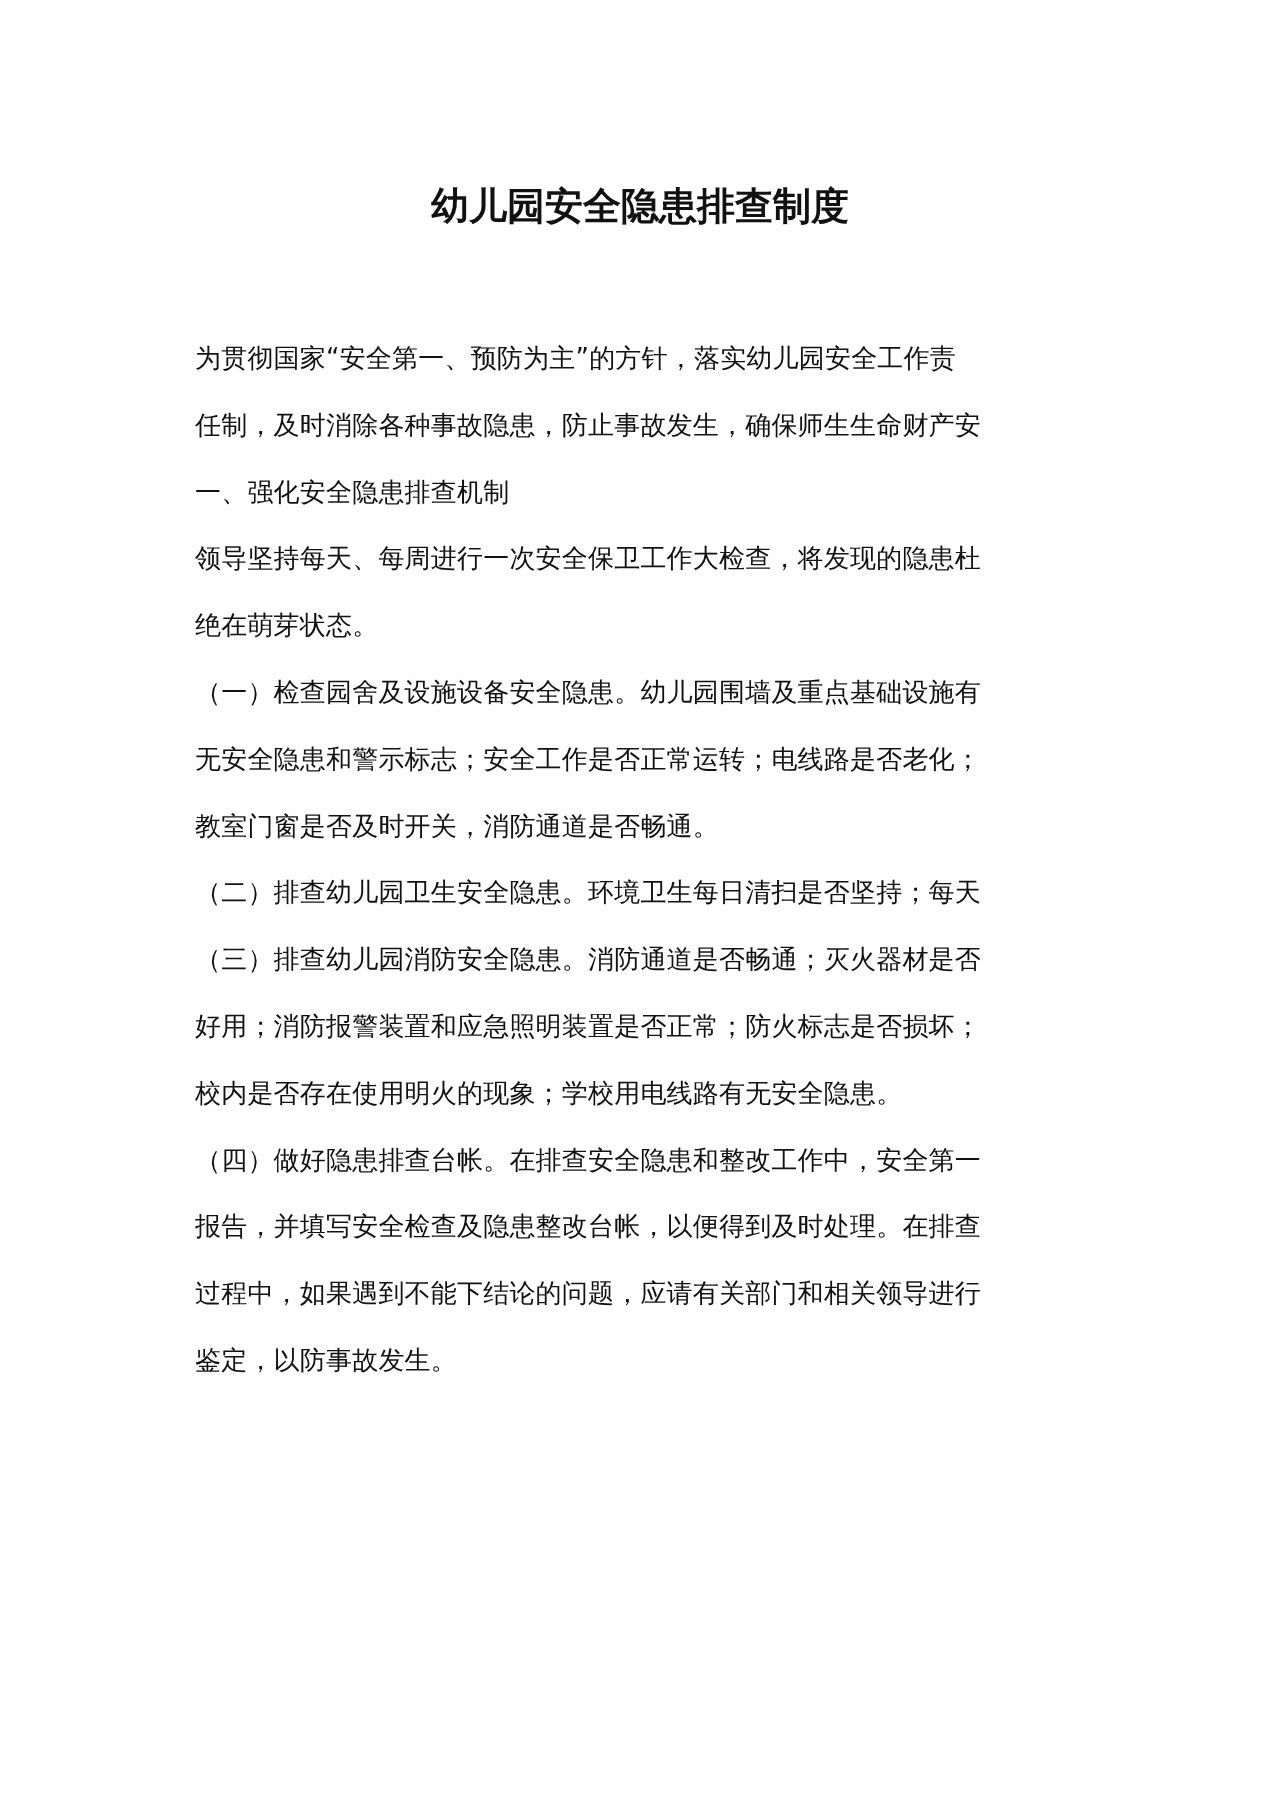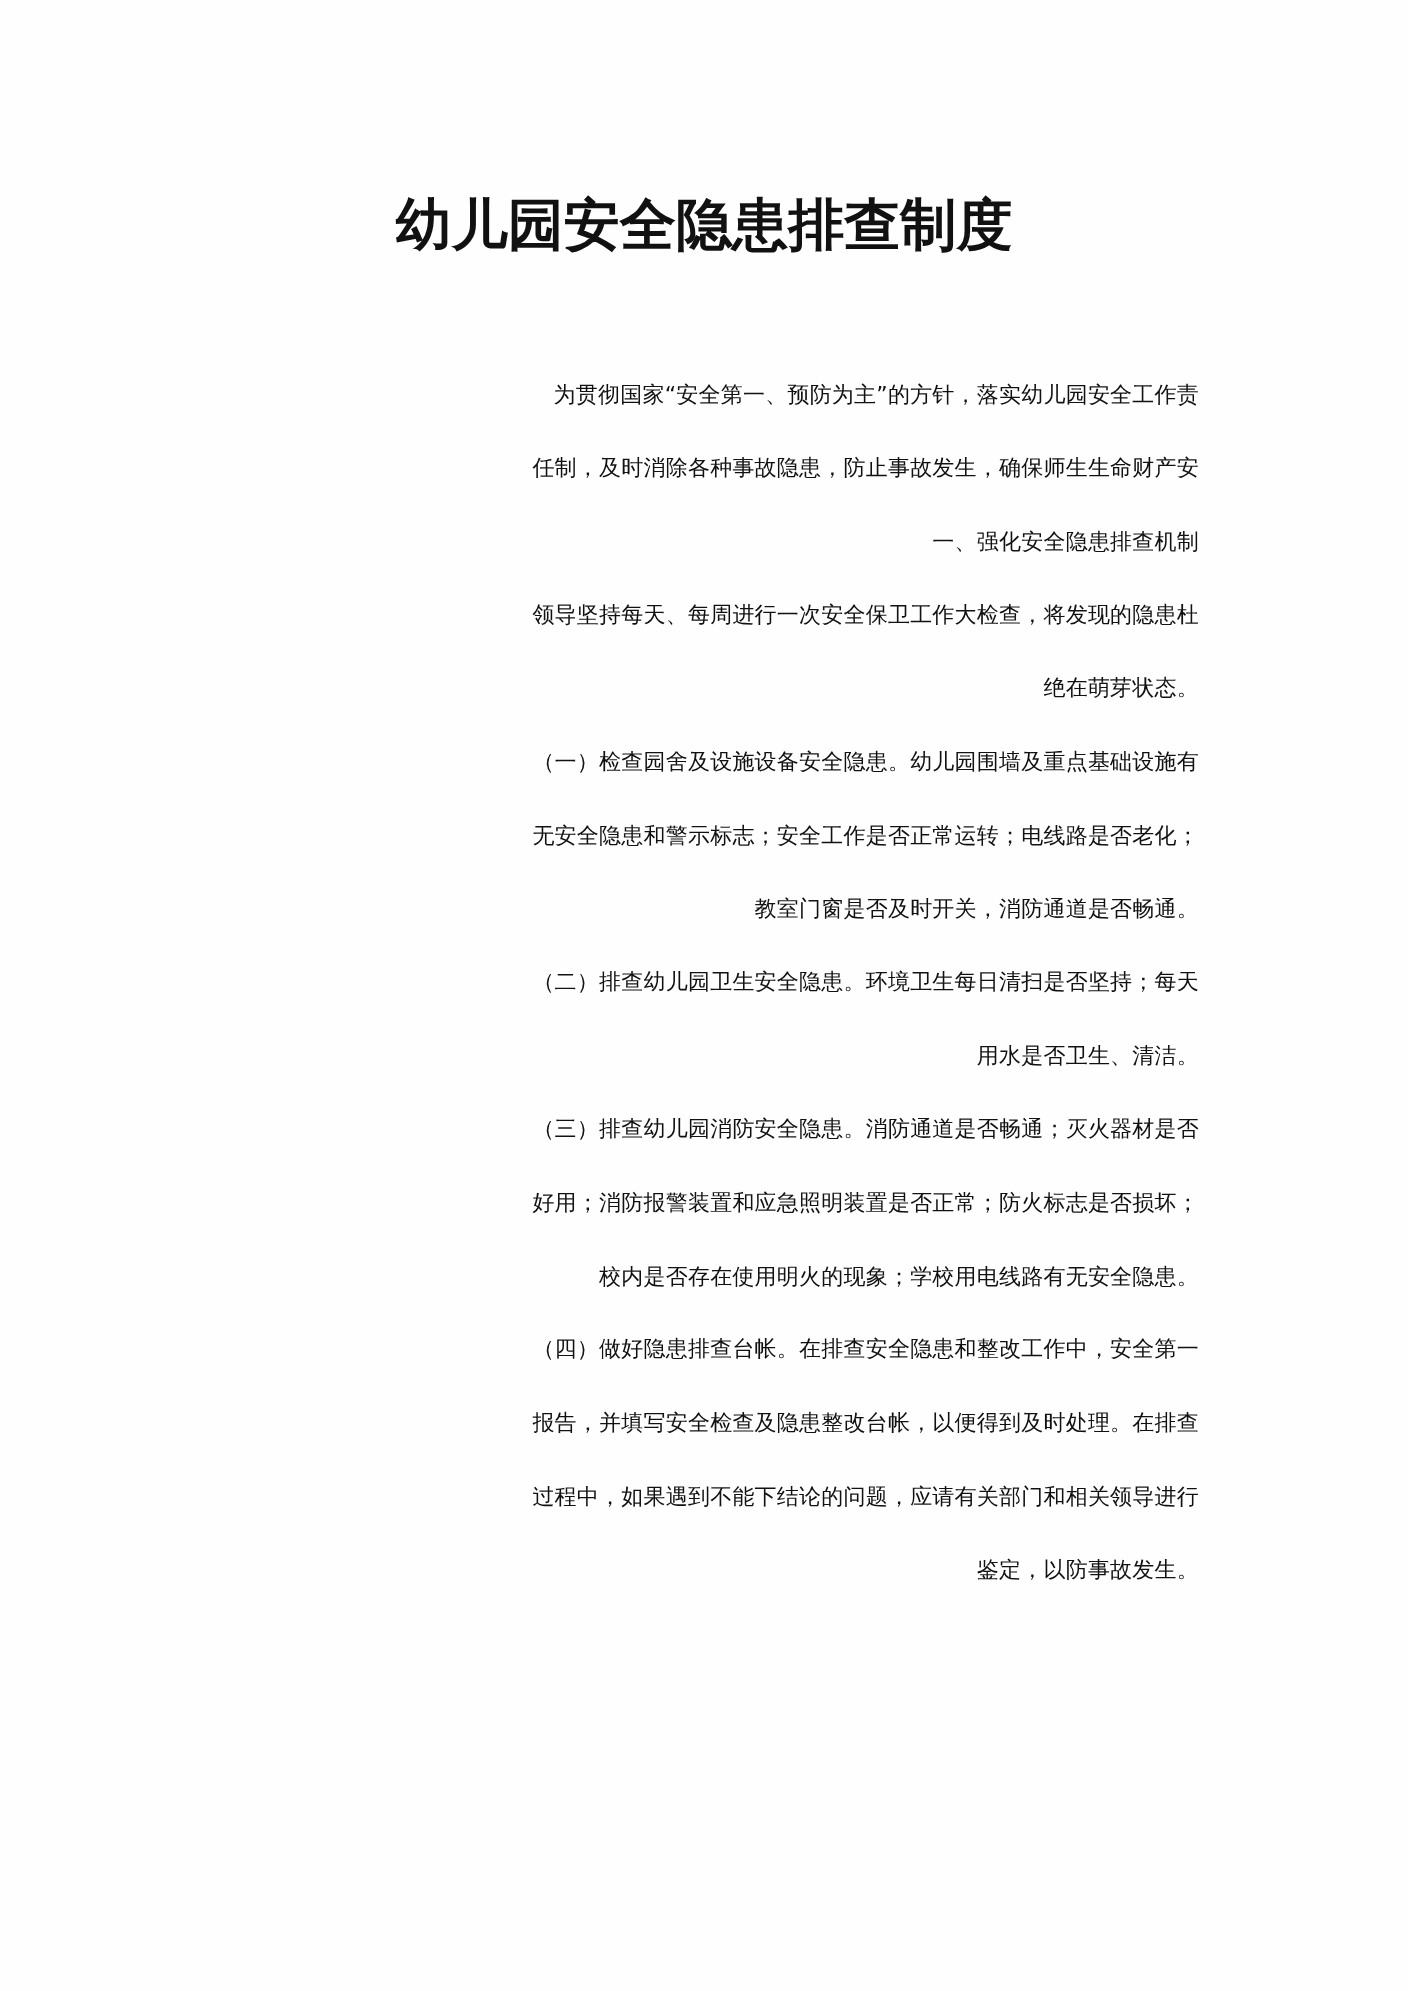--- a/index.html
+++ b/index.html
@@ -1,40 +1,39 @@
 <!DOCTYPE html>
 <html><head>
 <meta charset="utf-8">
 <style>
   html, body { margin: 0; padding: 0; background: #ffffff; }
   body { width: 1280px; height: 1810px; position: relative; overflow: hidden;
          font-family: "DejaVu Sans", "Liberation Sans", sans-serif; color: #111111; }
   .page { position: absolute; left: 0; top: 0; width: 1280px; height: 1810px; background: #fefefe; }
   .title { position: absolute; top: 178px; left: 0; width: 1280px; text-align: center;
-           font-size: 51px; font-weight: bold; letter-spacing: 0px; line-height: 56px; }
+           font-size: 38px; font-weight: bold; letter-spacing: 0px; line-height: 56px; }
   .body { position: absolute; left: 195px; top: 325px; width: 895px; }
-  .line { font-size: 20px; line-height: 66.8px; height: 66.8px; white-space: nowrap;
-          letter-spacing: 0.2px; text-align: right; }
+  .line { font-size: 26px; line-height: 66.8px; height: 66.8px; white-space: nowrap;
+          letter-spacing: 0.2px; }
 </style>
 </head>
 <body>
 
 <div class="page">
   <div class="title">幼儿园安全隐患排查制度</div>
   <div class="body">
     <div class="line">为贯彻国家“安全第一、预防为主”的方针，落实幼儿园安全工作责</div>
     <div class="line">任制，及时消除各种事故隐患，防止事故发生，确保师生生命财产安</div>
     <div class="line">一、强化安全隐患排查机制</div>
     <div class="line">领导坚持每天、每周进行一次安全保卫工作大检查，将发现的隐患杜</div>
     <div class="line">绝在萌芽状态。</div>
     <div class="line">（一）检查园舍及设施设备安全隐患。幼儿园围墙及重点基础设施有</div>
     <div class="line">无安全隐患和警示标志；安全工作是否正常运转；电线路是否老化；</div>
     <div class="line">教室门窗是否及时开关，消防通道是否畅通。</div>
     <div class="line">（二）排查幼儿园卫生安全隐患。环境卫生每日清扫是否坚持；每天</div>
-    <div class="line">用水是否卫生、清洁。</div>
     <div class="line">（三）排查幼儿园消防安全隐患。消防通道是否畅通；灭火器材是否</div>
     <div class="line">好用；消防报警装置和应急照明装置是否正常；防火标志是否损坏；</div>
     <div class="line">校内是否存在使用明火的现象；学校用电线路有无安全隐患。</div>
     <div class="line">（四）做好隐患排查台帐。在排查安全隐患和整改工作中，安全第一</div>
     <div class="line">报告，并填写安全检查及隐患整改台帐，以便得到及时处理。在排查</div>
     <div class="line">过程中，如果遇到不能下结论的问题，应请有关部门和相关领导进行</div>
     <div class="line">鉴定，以防事故发生。</div>
   </div>
 </div>
 

